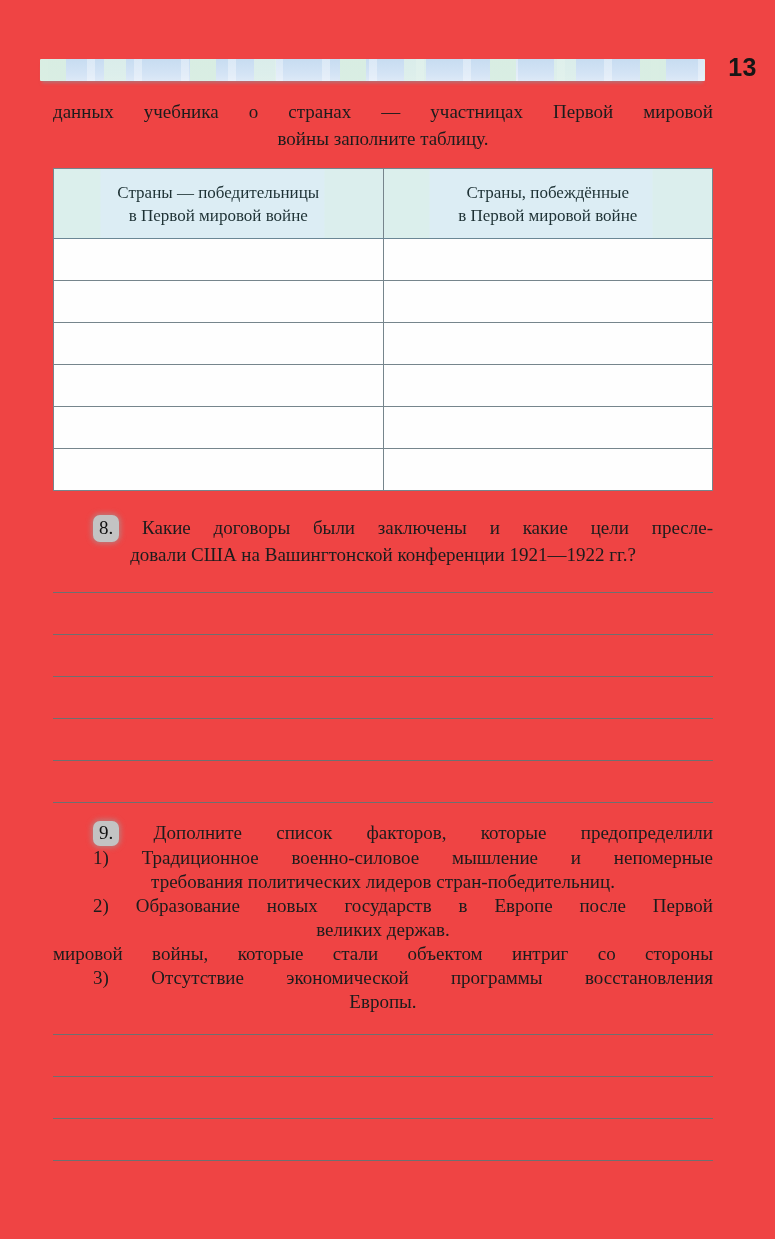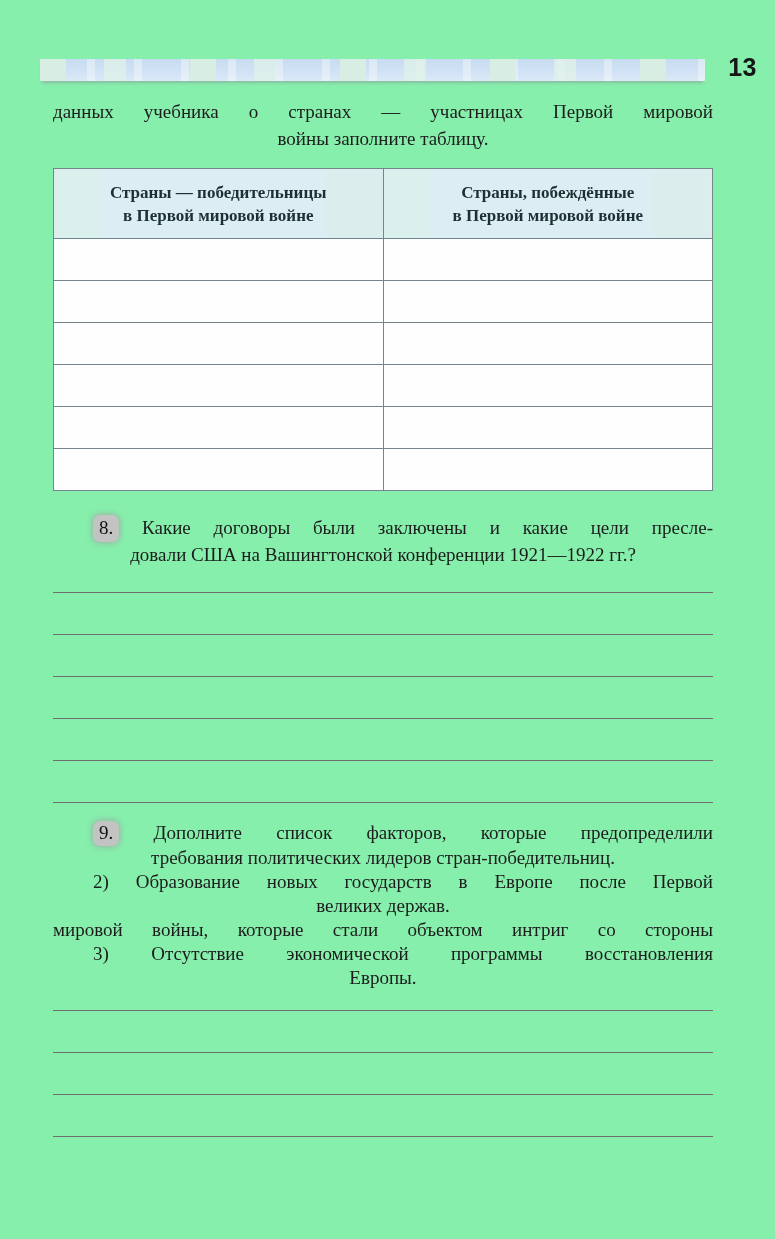--- a/index.html
+++ b/index.html
@@ -6,21 +6,21 @@
   body{
     background:#ffffff;
     font-family:"Liberation Serif","DejaVu Serif",serif;
     color:var(--text,#1c1c1c);
     -webkit-font-smoothing:antialiased;
   }
   .page{
     position:relative;
     width:775px;height:1239px;
     margin:0 auto;
-    background:#86efac;
+    background:#ef4444;
     overflow:hidden;
   }
   
   .header-row{
     display:flex;align-items:center;
     padding:57px 18px 0 40px;
   }
   .deco-strip{
     flex:1;height:22px;
     background:
@@ -65,21 +65,21 @@
   .fill-table th,.fill-table td{
     border:1px solid #76858c;
   }
   .fill-table th{
     width:48.5%;
     height:69px;
     background:
       linear-gradient(90deg, rgba(218,240,229,.55) 0 14%, rgba(218,240,229,0) 14% 82%, rgba(218,240,229,.45) 82% 100%),
       var(--table_header_bg,#dcedf4);
     font-size:17px;
-    font-weight:bold;
+    font-weight:normal;
     line-height:23px;
     text-align:center;
     vertical-align:middle;
     color:#1d3134;
     border-bottom:1px solid #6b8795;
     padding:0 12px;
   }
   .fill-table td{height:39px;background:#fefefe;}
 
   
@@ -179,20 +179,24 @@
         <div class="blank-line"></div>
         <div class="blank-line"></div>
       </div>
 
     <div class="q9">
       <p class="txt just indent">
         <span class="badge">9.</span>
         <span>Дополните список факторов, которые предопределили</span>
       </p>
 
+      <p class="txt just indent">
+        <span>1)</span>
+        <span>Традиционное военно-силовое мышление и непомерные</span>
+      </p>
       <p class="txt">требования политических лидеров стран-победительниц.</p>
 
       <p class="txt just indent">
         <span>2)</span>
         <span>Образование новых государств в Европе после Первой</span>
       </p>
       <p class="txt">великих держав.</p>
       <p class="txt just">мировой войны, которые стали объектом интриг со стороны</p>
 
       <p class="txt just indent">

